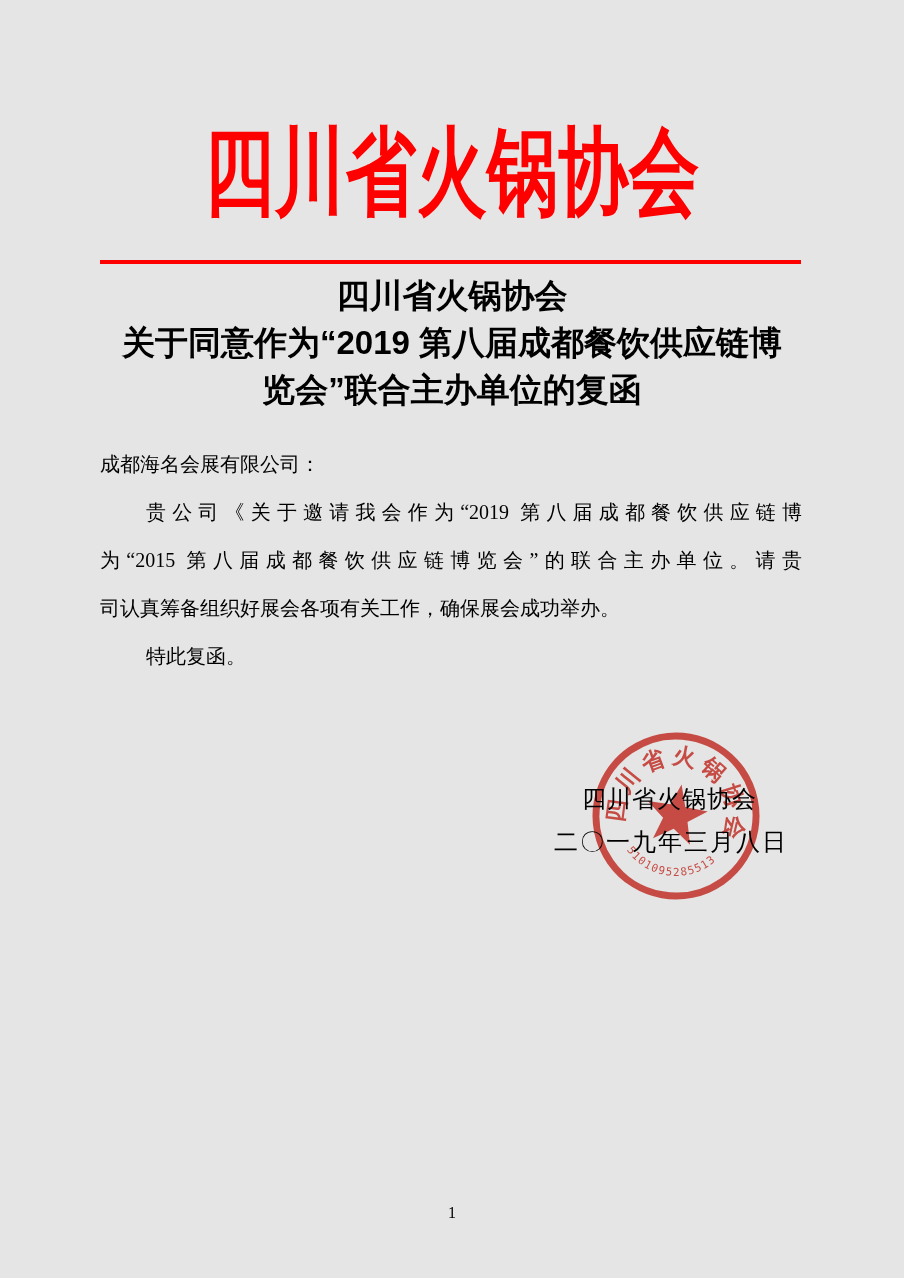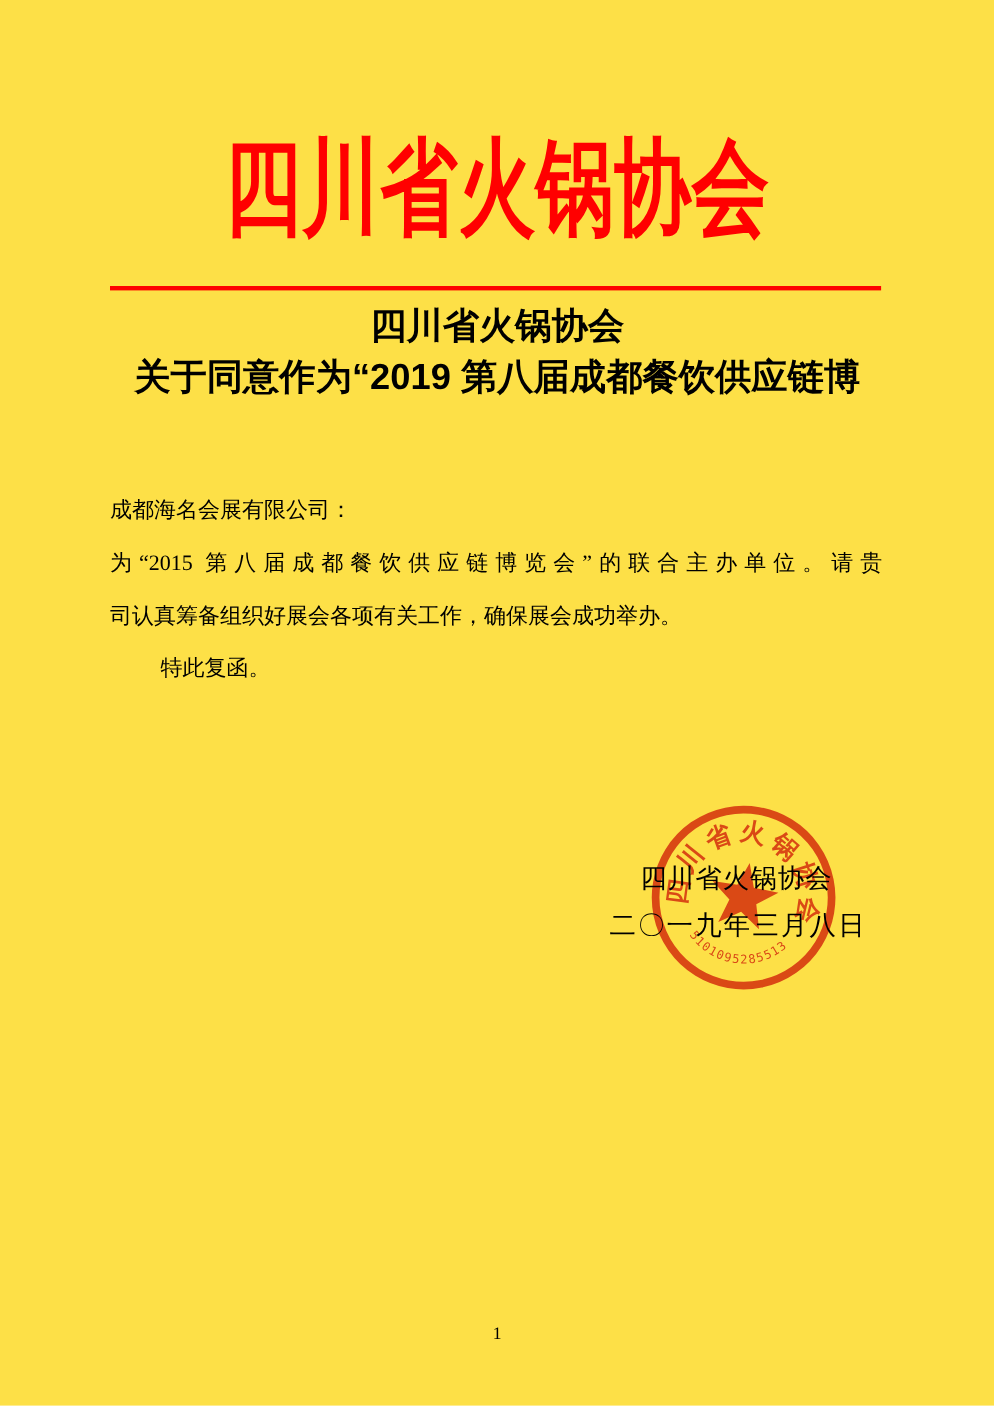--- a/index.html
+++ b/index.html
@@ -1,19 +1,19 @@
 <!DOCTYPE html>
 <html><head>
 <meta charset="utf-8">
 <style>
   html,body{margin:0;padding:0;background:#ffffff;}
   .page{
     position:relative;
     width:904px;height:1278px;
-    background:#fde047;
+    background:#e5e5e5;
     overflow:hidden;
     font-family:"Liberation Serif","DejaVu Serif",serif;
     color:#000;
   }
   
   .letterhead{
     position:absolute;top:112px;left:0;width:904px;
     text-align:center;
     font-family:"Liberation Sans","DejaVu Sans",sans-serif;
     font-weight:bold;
@@ -86,24 +86,26 @@
 
 <div class="page">
 
   <div class="letterhead">四川省火锅协会</div>
 
   <div class="red-line"></div>
 
   <div class="doc-title">
     <div>四川省火锅协会</div>
     <div>关于同意作为“2019 第八届成都餐饮供应链博</div>
+    <div>览会”联合主办单位的复函</div>
   </div>
 
   <div class="body-text">
     <div class="bline">成都海名会展有限公司：</div>
+    <div class="bline indent fill">贵公司《关于邀请我会作为“2019 第八届成都餐饮供应链博</div>
     <div class="bline fill">为“2015 第八届成都餐饮供应链博览会”的联合主办单位。请贵</div>
     <div class="bline">司认真筹备组织好展会各项有关工作，确保展会成功举办。</div>
     <div class="bline indent">特此复函。</div>
   </div>
 
   <div class="sig-org">四川省火锅协会</div>
   <div class="sig-date">二〇一九年三月八日</div>
 
   <svg class="stamp" viewBox="-100 -100 200 200" aria-hidden="true">
     <g transform="rotate(10)">

